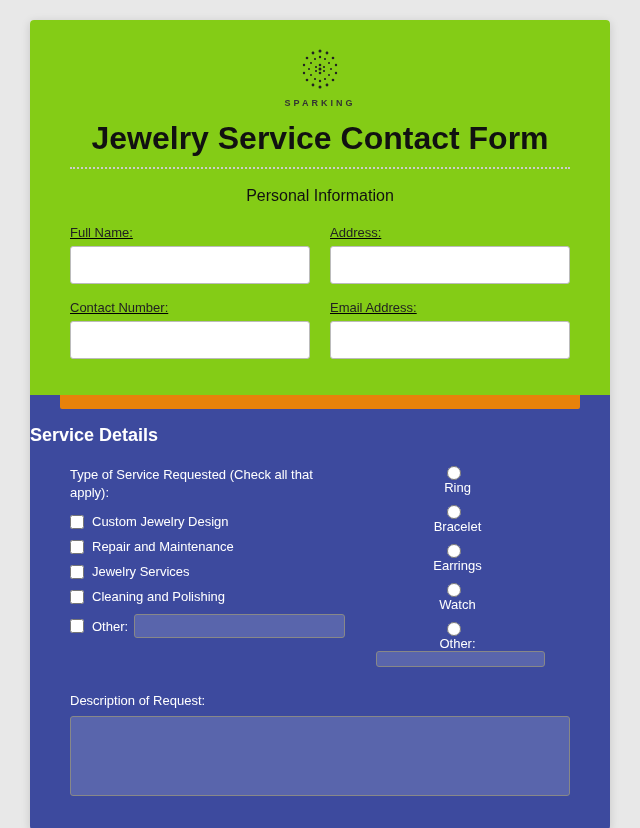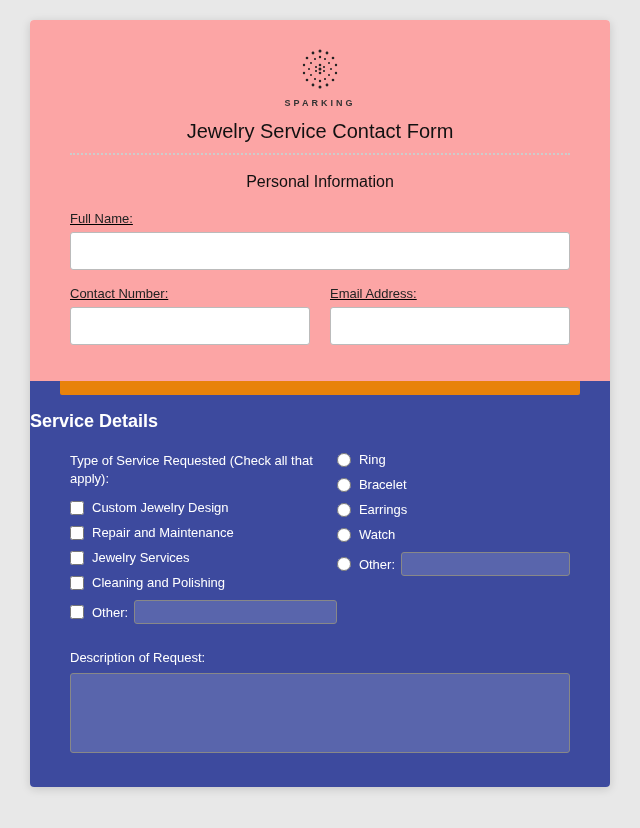--- a/index.html
+++ b/index.html
@@ -13,21 +13,21 @@
       padding: 20px;
     }
     .form-container {
       background: #fff;
       width: 580px;
       border-radius: 4px;
       overflow: hidden;
       box-shadow: 0 2px 10px rgba(0,0,0,0.15);
     }
     .top-section {
-      background: #fca5a5;
+      background: #84cc16;
       padding: 24px 40px 20px;
     }
     .logo-area {
       display: flex;
       flex-direction: column;
       align-items: center;
       margin-bottom: 12px;
     }
     .logo-icon {
       width: 50px;
@@ -35,22 +35,22 @@
       margin-bottom: 4px;
     }
     .logo-text {
       font-size: 9px;
       letter-spacing: 3px;
       color: #333;
       font-weight: 600;
     }
     .form-title {
       text-align: center;
-      font-size: 20px;
-      font-weight: 400;
+      font-size: 32px;
+      font-weight: 700;
       color: #111;
       margin-bottom: 10px;
     }
     .dotted-divider {
       border: none;
       border-top: 2px dotted #ccc;
       margin-bottom: 18px;
     }
     .section-subtitle {
       text-align: center;
@@ -143,20 +143,21 @@
       padding: 0 6px;
       flex: 1;
       outline: none;
     }
     .radio-item {
       display: flex;
       align-items: center;
       margin-bottom: 10px;
       color: #fff;
       font-size: 13px;
+      flex-direction: column;
     }
     .radio-item input[type="radio"] {
       width: 14px;
       height: 14px;
       margin-right: 8px;
       accent-color: #fff;
       flex-shrink: 0;
       cursor: pointer;
     }
     .radio-item input[type="text"] {
@@ -248,20 +249,24 @@
     <h1 class="form-title">Jewelry Service Contact Form</h1>
     <hr class="dotted-divider">
 
     <div class="section-subtitle">Personal Information</div>
 
     <div class="form-row">
       <div class="form-field">
         <label>Full Name:</label>
         <input type="text" style="">
       </div>
+      <div class="form-field">
+        <label>Address:</label>
+        <input type="text" style="">
+      </div>
     </div>
 
     <div class="form-row">
       <div class="form-field">
         <label>Contact Number:</label>
         <input type="text" style="">
       </div>
       <div class="form-field">
         <label>Email Address:</label>
         <input type="text" style="">

